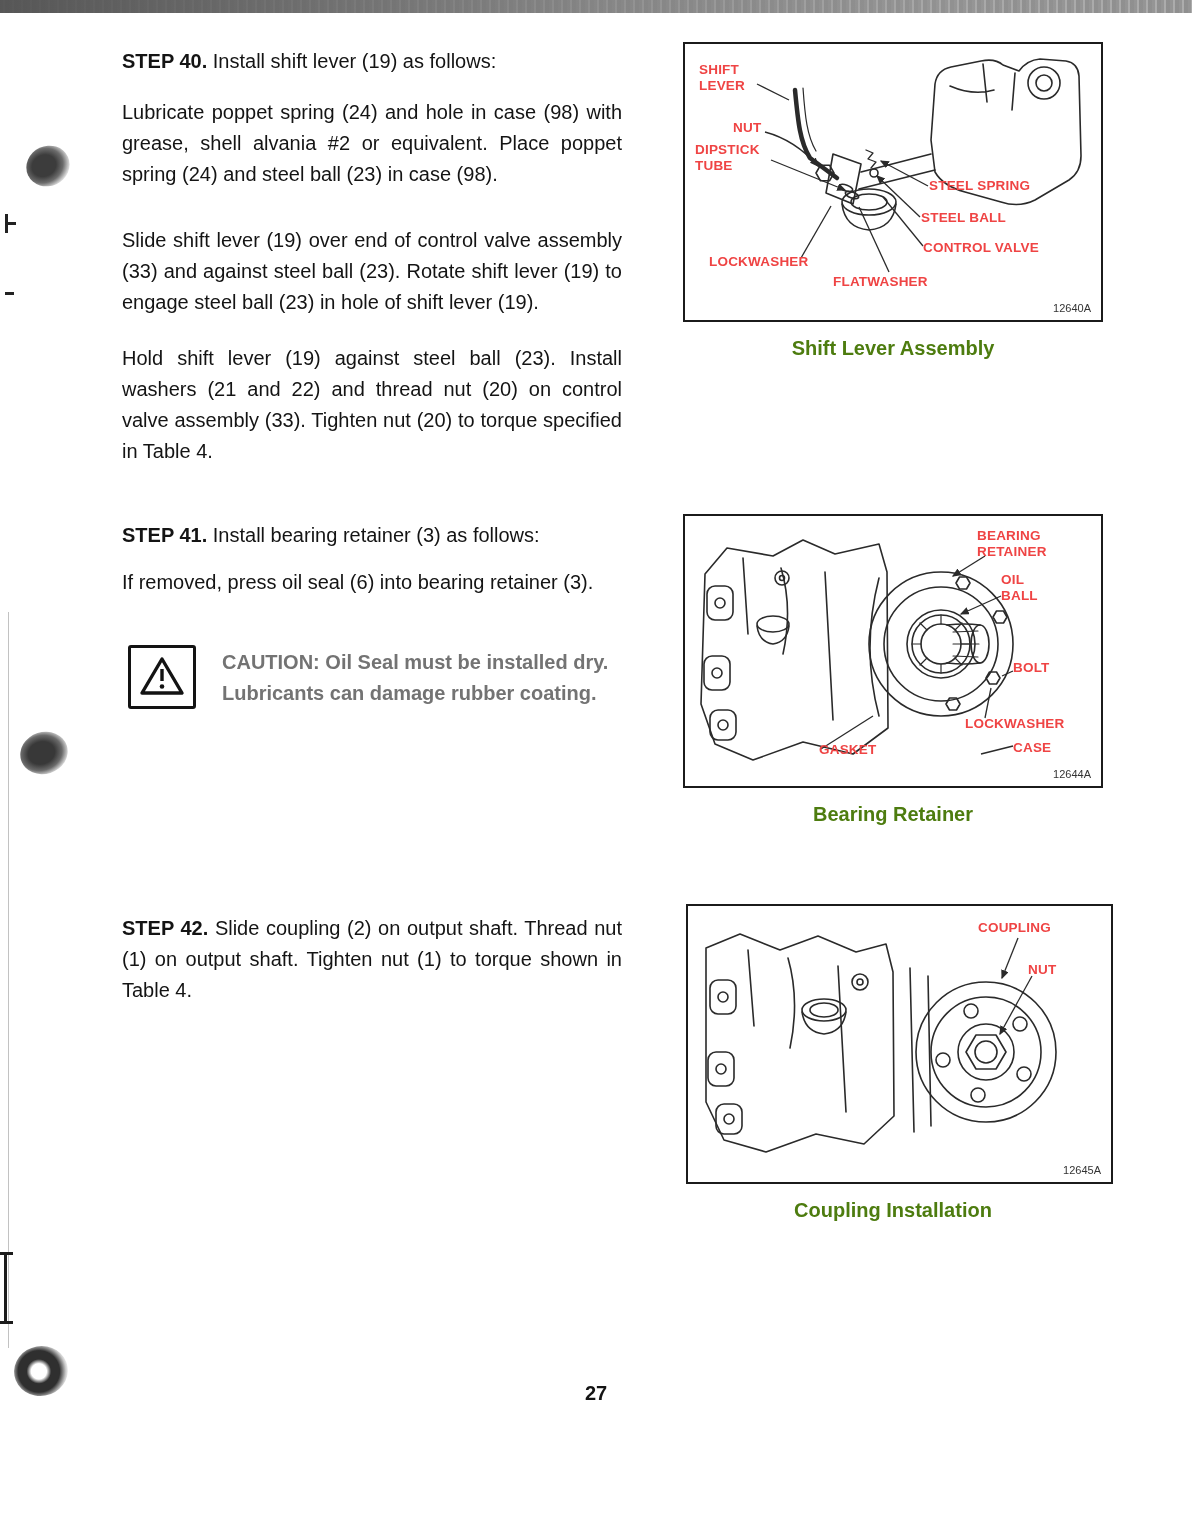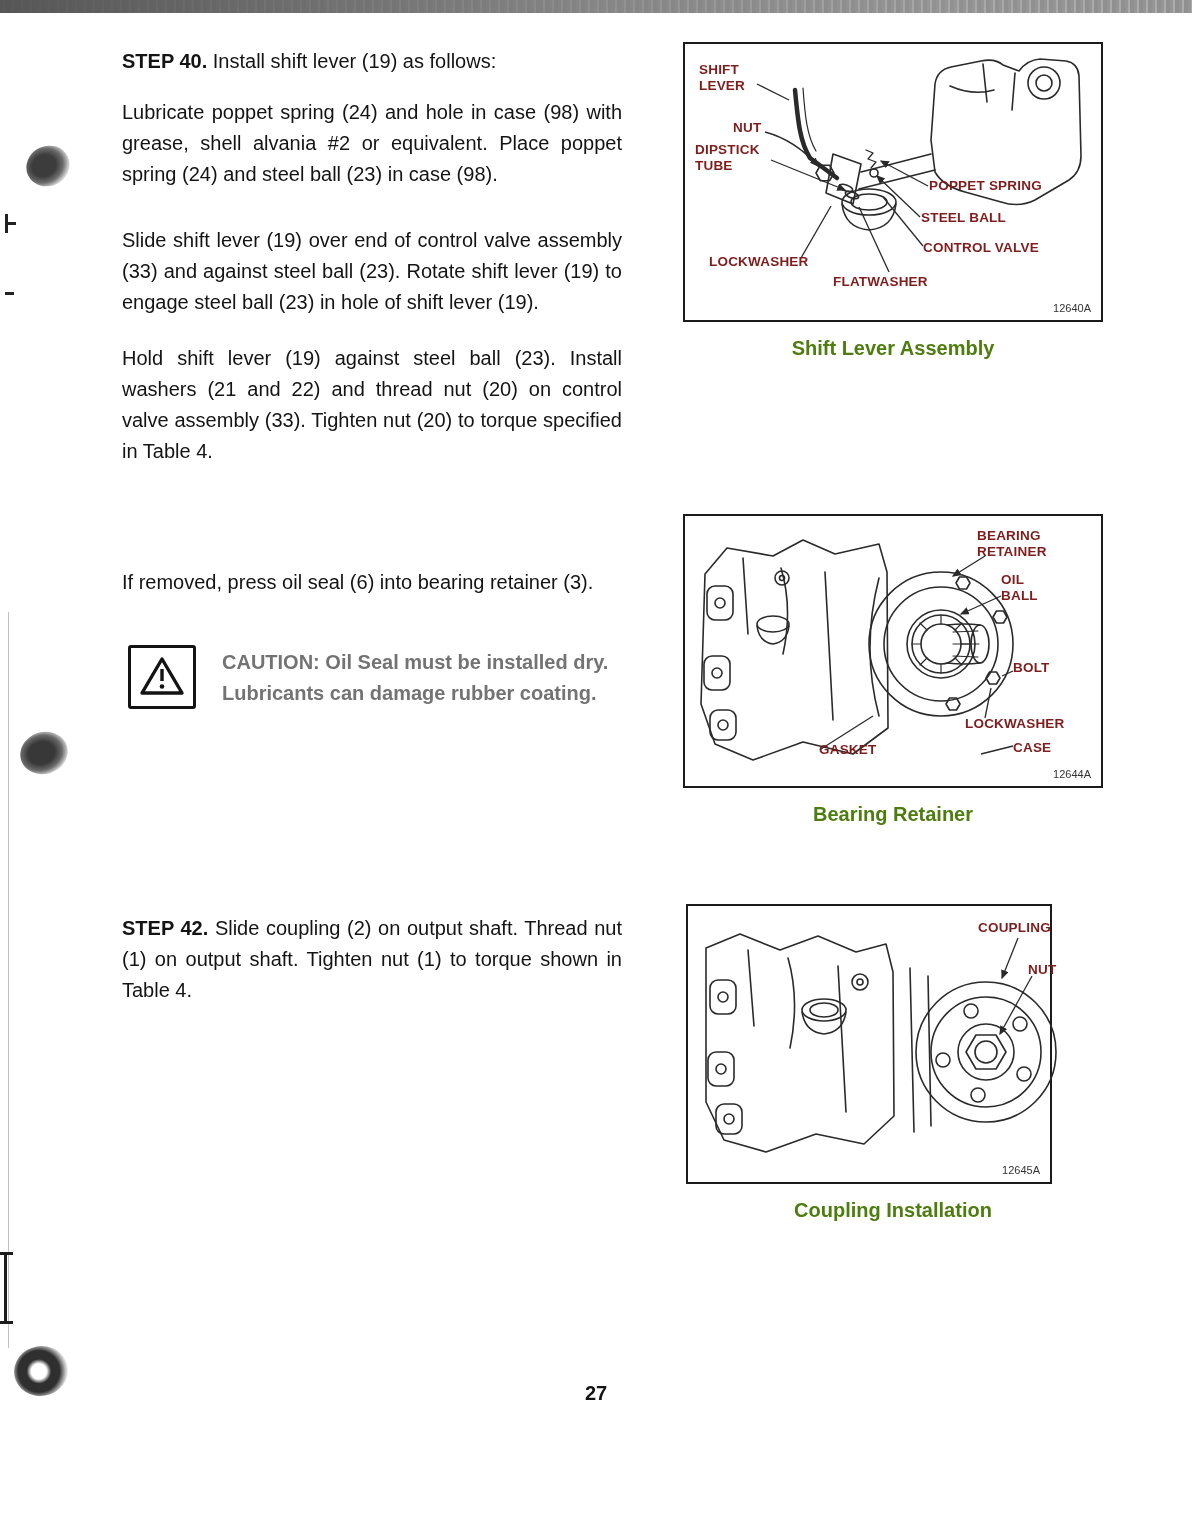--- a/index.html
+++ b/index.html
@@ -57,21 +57,21 @@
     font-weight: 700; font-size: 20px; line-height: 31px;
     width: 396px; text-align: left; color: #737373; padding-top: 2px;
   }
 
   
   .figbox { position: absolute; }
   .figframe { position: relative; border: 2px solid #1b1b1b; background: #fff; }
   .figframe svg { display: block; }
   .callout {
     position: absolute; font-weight: 700; font-size: 13.5px; line-height: 1.16;
-    letter-spacing: .2px; color: #7f1d1d;
+    letter-spacing: .2px; color: #ef4444;
   }
   .figref { position: absolute; right: 10px; bottom: 6px; font-size: 11px; font-weight: 400; color: #333; }
   figcaption { font-weight: 700; font-size: 20px; text-align: center; margin-top: 15px; color: #4d7c0f; }
 
   
   .pagenum {
     position: absolute; top: 1382px; left: 0; right: 0;
     text-align: center; font-weight: 700; font-size: 20px; color: #141414;
   }
 </style>
@@ -91,20 +91,21 @@
   <div class="bracket-v"></div>
   <div class="bracket-c1"></div>
   <div class="bracket-c2"></div>
 
   <p class="tblock head" style="top:46px"><span class="step-label">STEP 40.</span> <span>Install shift lever (19) as follows:</span></p>
 
   <p class="tblock" style="top:97px">Lubricate poppet spring (24) and hole in case (98) with grease, shell alvania #2 or equivalent. Place poppet spring (24) and steel ball (23) in case (98).</p>
   <p class="tblock" style="top:225px">Slide shift lever (19) over end of control valve assembly (33) and against steel ball (23). Rotate shift lever (19) to engage steel ball (23) in hole of shift lever (19).</p>
   <p class="tblock" style="top:343px">Hold shift lever (19) against steel ball (23). Install washers (21 and 22) and thread nut (20) on control valve assembly (33). Tighten nut (20) to torque specified in Table 4.</p>
 
+  <p class="tblock head" style="top:520px"><span class="step-label">STEP 41.</span> <span>Install bearing retainer (3) as follows:</span></p>
 
   <p class="tblock" style="top:567px">If removed, press oil seal (6) into bearing retainer (3).</p>
 
   <div class="caution-row">
     <div class="caution-iconbox">
       <svg width="50" height="46" viewBox="0 0 50 46" aria-hidden="true">
         <path d="M25 5 L45 39 L5 39 Z" fill="none" stroke="#131313" stroke-width="3.4" stroke-linejoin="round"></path>
         <rect x="23.3" y="15" width="3.4" height="12" fill="#131313"></rect>
         <circle cx="25" cy="32.5" r="2.3" fill="#131313"></circle>
       </svg>
@@ -156,21 +157,21 @@
           <path d="M243 142 L196 117" marker-end="url(#ar1)"></path>
           <path d="M235 173 L192 132" marker-end="url(#ar1)"></path>
           <path d="M238 202 L198 153"></path>
           <path d="M116 214 L146 162"></path>
           <path d="M204 228 L174 163"></path>
         </g>
       </svg>
       <div class="callout" style="left:14px; top:18px; width:56px;">SHIFT LEVER</div>
       <div class="callout" style="left:48px; top:76px;">NUT</div>
       <div class="callout" style="left:10px; top:98px; width:76px;">DIPSTICK TUBE</div>
-      <div class="callout" style="left:244px; top:134px;">POPPET SPRING</div>
+      <div class="callout" style="left:244px; top:134px;">STEEL SPRING</div>
       <div class="callout" style="left:236px; top:166px;">STEEL BALL</div>
       <div class="callout" style="left:238px; top:196px;">CONTROL VALVE</div>
       <div class="callout" style="left:24px; top:210px;">LOCKWASHER</div>
       <div class="callout" style="left:148px; top:230px;">FLATWASHER</div>
       <div class="figref">12640A</div>
     </div>
     <figcaption>Shift Lever Assembly</figcaption>
   </figure>
 
   <figure class="figbox" style="left:683px; top:514px; width:420px;">
@@ -229,21 +230,21 @@
       <div class="callout" style="left:328px; top:144px;">BOLT</div>
       <div class="callout" style="left:280px; top:200px;">LOCKWASHER</div>
       <div class="callout" style="left:328px; top:224px;">CASE</div>
       <div class="callout" style="left:86px; top:226px;padding-left:48px;">GASKET</div>
       <div class="figref">12644A</div>
     </div>
     <figcaption>Bearing Retainer</figcaption>
   </figure>
 
   <figure class="figbox" style="left:686px; top:904px; width:414px;">
-    <div class="figframe" style="width:366px; height:280px;">
+    <div class="figframe" style="width:427px; height:280px;">
       <svg width="410" height="276" viewBox="0 0 410 276">
         <defs>
           <marker id="ar3" markerWidth="7" markerHeight="7" refX="6" refY="3" orient="auto">
             <path d="M0 0 L7 3 L0 6 Z" fill="#2a2a2a"></path>
           </marker>
         </defs>
         <g stroke="#2a2a2a" stroke-width="1.6" fill="none" stroke-linejoin="round" stroke-linecap="round">
 
           <path d="M18 42 L52 28 L92 44 L130 30 L168 46 L198 38 L205 66 L206 210 L176 238 L128 228 L78 246 L36 234 L18 196 Z"></path>
           <path d="M60 44 L66 120 M100 52 Q112 94 102 142 M150 60 L158 206"></path>

